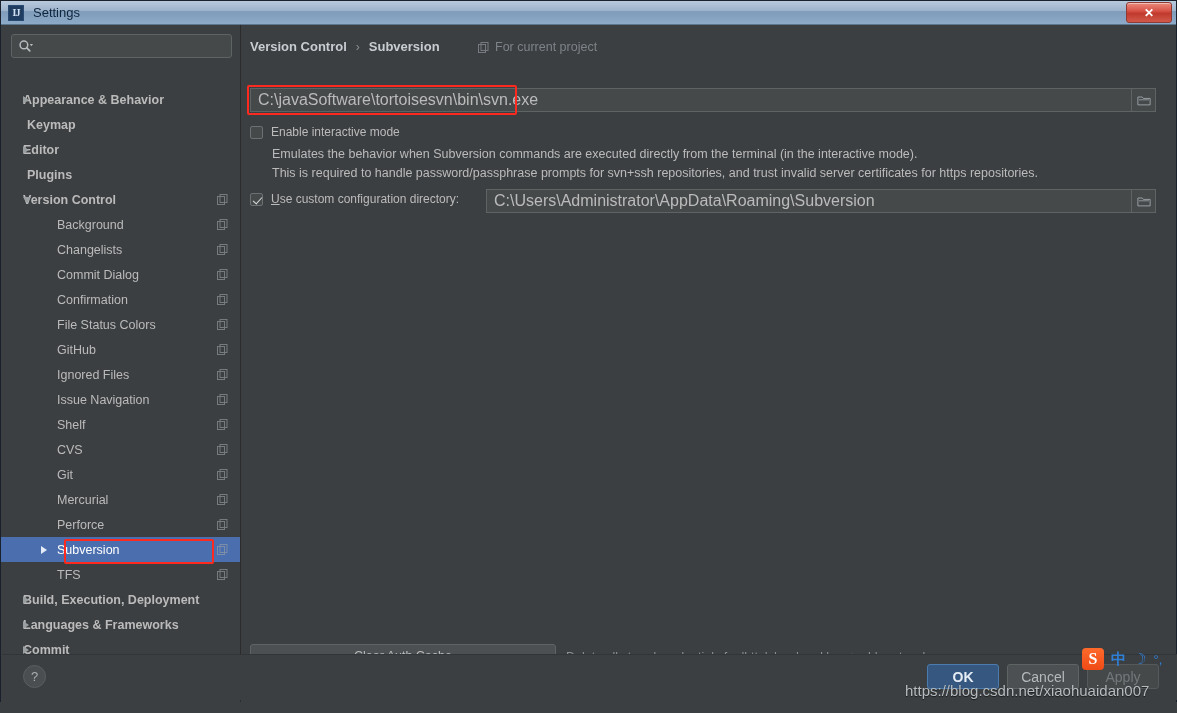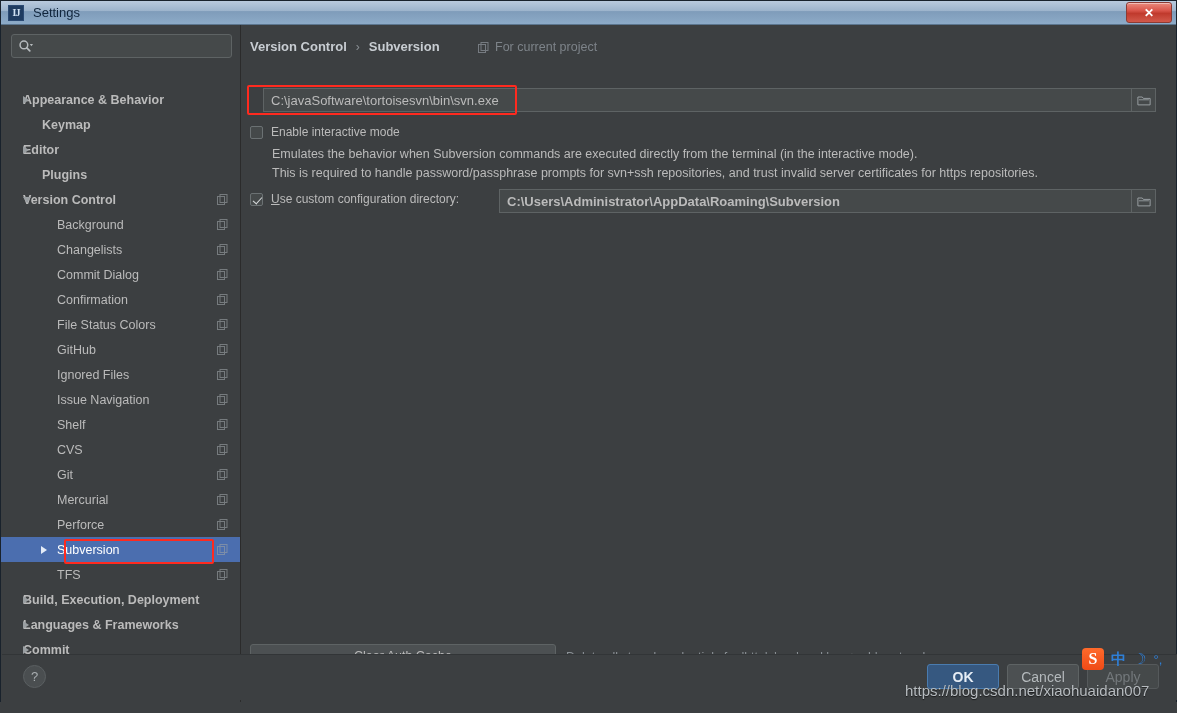--- a/index.html
+++ b/index.html
@@ -160,21 +160,21 @@
     position: relative;
     height: 25px;
     display: flex;
     align-items: center;
     color: #bbbbbb;
     font-size: 12.5px;
     cursor: default;
     user-select: none;
   }
   .tree-row.top     { font-weight: bold; padding-left: 22px; }
-  .tree-row.top.noarrow { padding-left: 41px; }
+  .tree-row.top.noarrow { padding-left: 26px; }
   .tree-row.child   { padding-left: 56px; }
   .tree-row.selected {
     background: #4b6eaf;
     color: #ffffff;
   }
   .arrow {
     position: absolute;
     left: 22px;
     width: 0; height: 0;
   }
@@ -251,24 +251,23 @@
   }
   .text-field {
     height: 24px;
     background: #45494a;
     border: 1px solid #5e6364;
     box-sizing: border-box;
     display: flex;
     align-items: center;
     padding: 0 4px 0 7px;
     color: #bbbbbb;
-    font-size: 13px;
+    font-size: 16px;
     overflow: hidden;
     white-space: nowrap;
-    margin-left: 13px;
   }
   .browse-btn {
     width: 24px; height: 24px;
     background: #45494a;
     border: 1px solid #5e6364;
     border-left: none;
     box-sizing: border-box;
     display: flex;
     align-items: center;
     justify-content: center;
@@ -665,21 +664,21 @@
 
         <div class="desc" style="left:31px; top:120px; width:900px;">
           <div>Emulates the behavior when Subversion commands are executed directly from the terminal (in the interactive mode).</div>
           <div>This is required to handle password/passphrase prompts for svn+ssh repositories, and trust invalid server certificates for https repositories.</div>
         </div>
 
         <div class="check-row" style="left:9px; top:167px;">
           <span class="checkbox checked" id="cb-config"></span>
           <span><span class="mnem">U</span><span>se custom configuration directory:</span></span>
         </div>
-        <div class="field-row" style="left:245px; top:164px; width:670px;font-weight:bold;">
+        <div class="field-row" style="left:245px; top:164px; width:670px;">
           <div class="text-field" style="width:646px;">C:\Users\Administrator\AppData\Roaming\Subversion</div>
           <div class="browse-btn">
             <svg viewBox="0 0 16 14" width="14" height="13">
               <path d="M1 3 h5 l1.3 1.6 H15 V12 H1 Z" fill="none" stroke="#9aa0a4" stroke-width="1.1"></path>
               <line x1="2.2" y1="6.2" x2="13.6" y2="6.2" stroke="#9aa0a4" stroke-width="1"></line>
             </svg>
           </div>
         </div>
 
         <div class="clear-btn">

